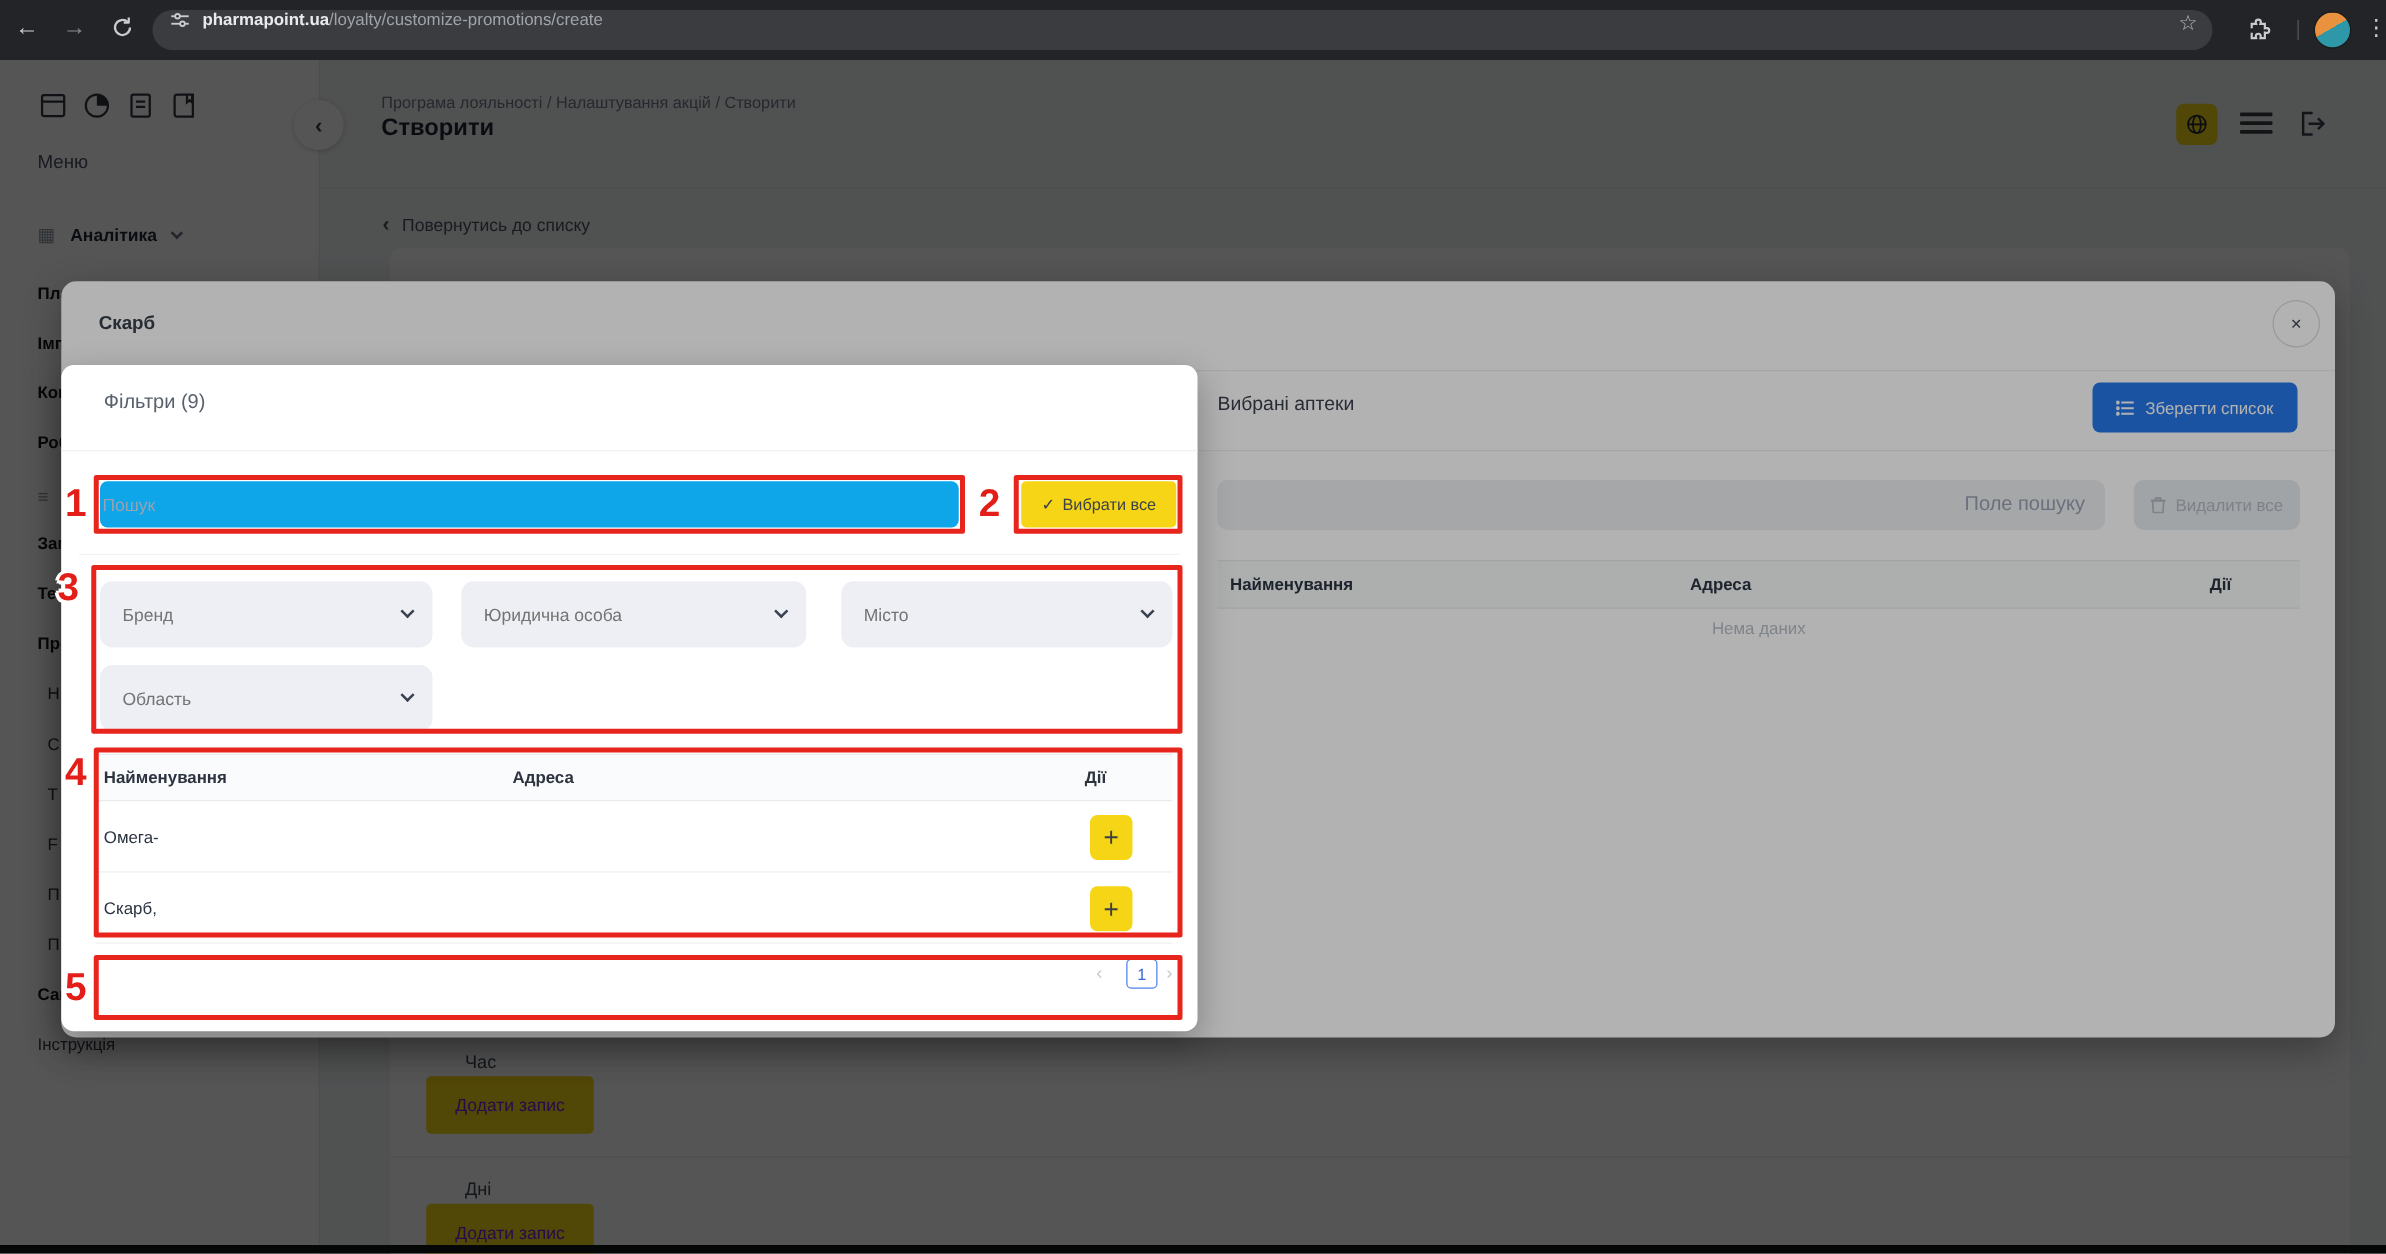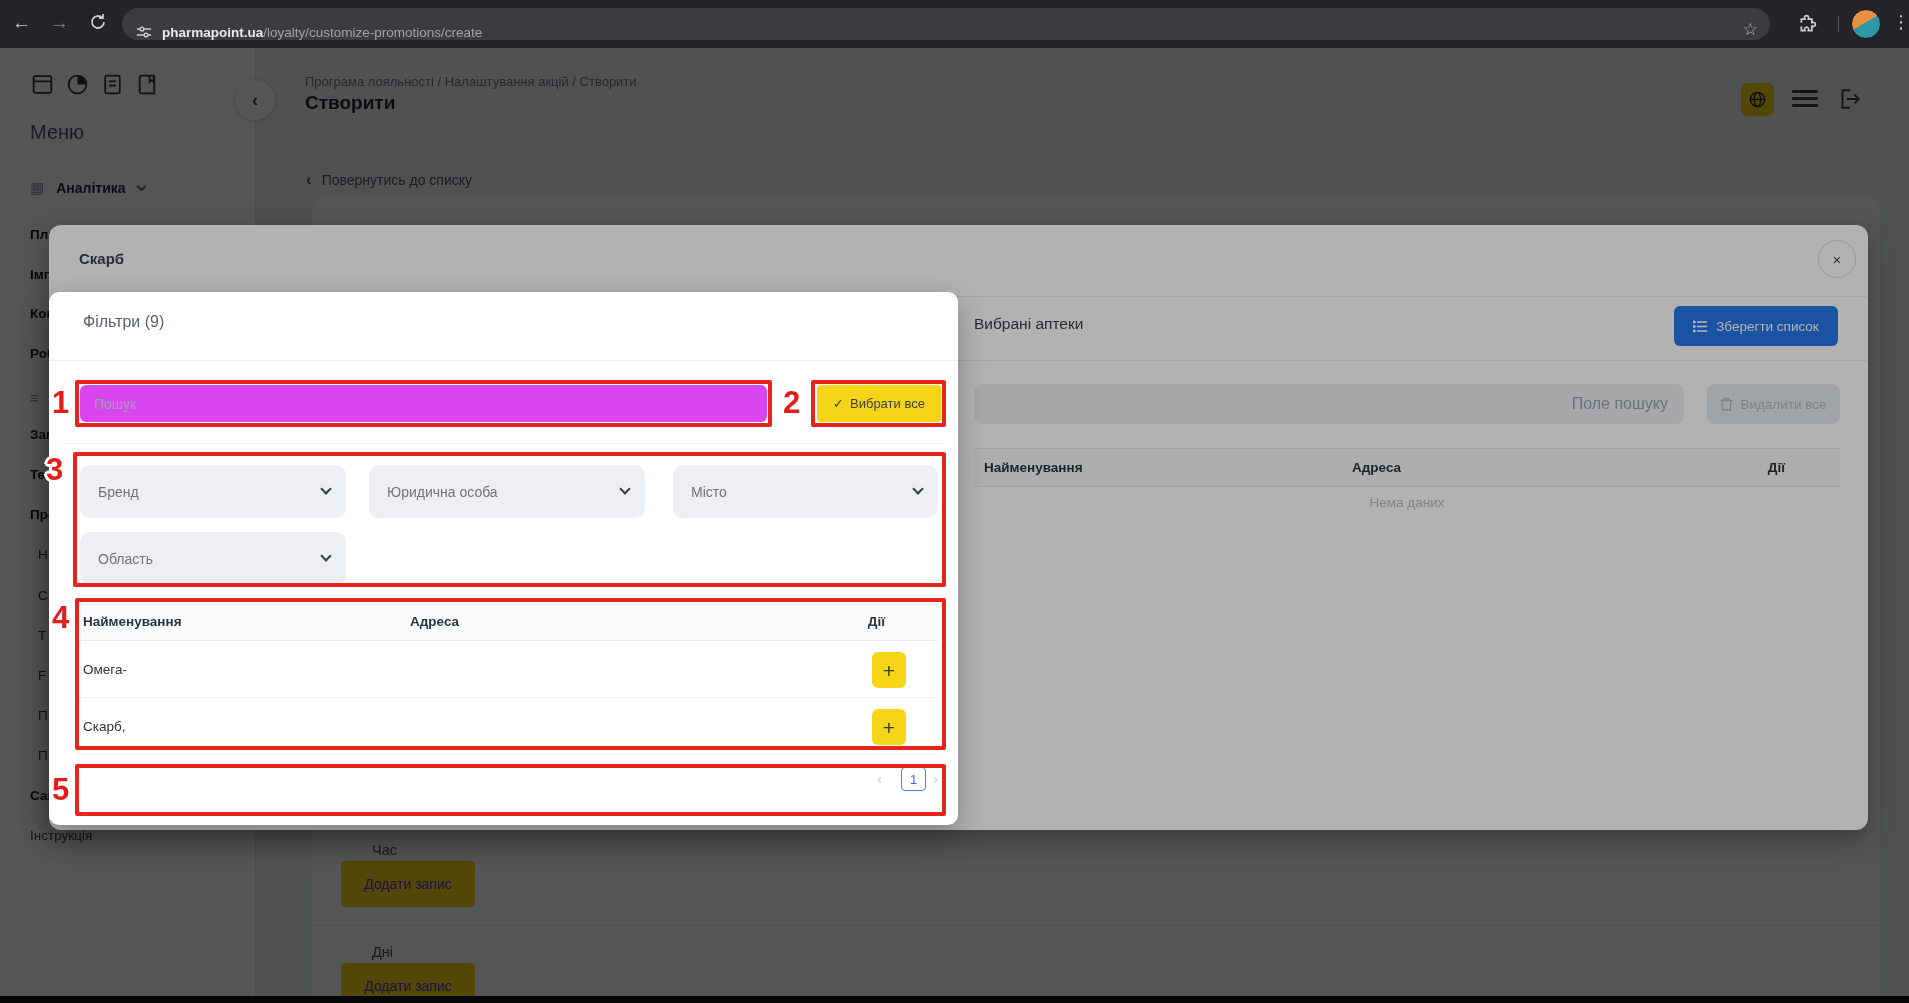--- a/index.html
+++ b/index.html
@@ -4,34 +4,34 @@
 <style>
   html,body{margin:0;padding:0;background:#000;}
   *{box-sizing:border-box;font-family:"Liberation Sans",sans-serif;}
   #screen{position:relative;width:1909px;height:1003px;overflow:hidden;background:#f1f2f4;}
   .abs{position:absolute;}
   svg{display:block;}
 
   
   #chrome{position:absolute;left:0;top:0;width:1909px;height:48px;background:#232427;z-index:60;}
   .nav-ic{position:absolute;top:10px;font-size:19px;color:#c9cbcd;line-height:26px;}
-  .url-pill{position:absolute;left:122px;top:8px;width:1648px;height:32px;background:#3b3c40;border-radius:16px;display:flex;align-items:flex-end;padding:0 12px 0 14px;}
+  .url-pill{position:absolute;left:122px;top:8px;width:1648px;height:32px;background:#3b3c40;border-radius:16px;display:flex;align-items:flex-start;padding:0 12px 0 14px;}
   .url-text{margin-left:10px;font-size:13.5px;white-space:nowrap;}
   .url-domain{color:#e8eaed;font-weight:700;}
   .url-path{color:#9fa4aa;}
   .pill-star{margin-left:auto;color:#b6b9bc;font-size:17px;}
   .chrome-sep{position:absolute;left:1838px;top:16px;width:1px;height:16px;background:#55575a;}
   .avatar{position:absolute;left:1851px;top:9px;width:30px;height:30px;border-radius:50%;background:linear-gradient(150deg,#e8913f 0 46%,#2e97a8 46% 100%);border:1px solid #1a1b1d;}
   .dots{position:absolute;left:1892px;top:11px;color:#c9cbcd;font-size:18px;}
 
   
   #page{position:absolute;left:0;top:48px;width:1909px;height:955px;background:#f1f2f4;z-index:1;}
   #sidebar{position:absolute;left:0;top:0;width:256px;height:955px;background:#ffffff;border-right:1px solid #e6e8ec;}
   .sb-icons{position:absolute;left:30px;top:24px;display:flex;gap:10px;}
-  .sb-menu-title{position:absolute;left:30px;top:73px;font-size:20px;color:#4b5563;}
+  .sb-menu-title{position:absolute;left:30px;top:73px;font-size:15px;color:#4b5563;}
   .sb-analytics{position:absolute;left:30px;top:131px;display:flex;align-items:center;gap:12px;}
   .sb-analytics .lbl{font-size:14px;font-weight:700;color:#1f2937;}
   .grid-glyph{color:#8e98a5;font-size:15px;}
   .chev{display:inline-block;width:7px;height:7px;border-right:2px solid #6b7280;border-bottom:2px solid #6b7280;transform:rotate(45deg);margin-top:-4px;}
   .sb-item{position:absolute;left:30px;font-size:13.5px;font-weight:700;color:#15181d;white-space:nowrap;}
   .sb-sub{position:absolute;left:38px;font-size:13.5px;font-weight:400;color:#2a2f36;white-space:nowrap;}
   .sb-lone-icon{position:absolute;left:30px;top:341px;color:#8e98a5;font-size:15px;}
 
   #hdr-backcircle{position:absolute;left:235px;top:32px;width:40px;height:40px;border-radius:50%;background:#fff;box-shadow:0 1px 4px rgba(0,0,0,.18);display:flex;align-items:center;justify-content:center;color:#374151;font-size:18px;font-weight:700;}
   .breadcrumb{position:absolute;left:305px;top:26px;font-size:13px;color:#707a87;}
@@ -64,21 +64,21 @@
   .sel-search::placeholder{color:#9aa3b2;}
   .del-btn{position:absolute;left:1658px;top:159px;width:133px;height:40px;background:#e7ebf0;border:none;border-radius:8px;color:#b3bac4;font-size:13.5px;display:flex;align-items:center;justify-content:center;gap:7px;}
   .sel-thead{position:absolute;left:925px;top:223px;width:866px;height:39px;background:#f8f9fa;border-top:1px solid #e9ecef;border-bottom:1px solid #e9ecef;}
   .sel-th{position:absolute;top:11px;font-size:13.5px;font-weight:700;color:#2c3443;}
   .sel-empty{position:absolute;left:925px;top:270px;width:866px;text-align:center;font-size:13.5px;color:#b7bdc7;}
 
   
   #dialog{position:absolute;left:49px;top:292px;width:909px;height:533px;background:#fff;border-radius:10px;z-index:40;box-shadow:0 10px 28px rgba(0,0,0,.28);}
   .dlg-title{position:absolute;left:34px;top:21px;font-size:16px;color:#59606e;}
   .dlg-div1{position:absolute;left:0;top:68px;width:909px;height:1px;background:#eef0f2;}
-  .dlg-search{position:absolute;left:31px;top:93px;width:687px;height:37px;background:#d946ef;border:none;border-radius:6px;padding:0 14px;font-size:14px;color:#39404d;}
+  .dlg-search{position:absolute;left:31px;top:93px;width:687px;height:37px;background:#0ea5e9;border:none;border-radius:6px;padding:0 2px;font-size:14px;color:#39404d;}
   .dlg-search::placeholder{color:#99a2b1;}
   .select-all-btn{position:absolute;left:768px;top:93px;width:124px;height:37px;background:#f5d515;border:none;border-radius:4px;font-size:13px;color:#3c4248;display:flex;align-items:center;justify-content:center;gap:6px;cursor:pointer;}
   .dlg-div2{position:absolute;left:14px;top:151px;width:881px;height:1px;background:#f1f2f4;}
   .dd{position:absolute;height:53px;background:#edeff4;border-radius:10px;display:flex;align-items:center;justify-content:space-between;padding:0 16px 0 18px;cursor:pointer;}
   .dd .dd-lbl{font-size:14px;color:#737373;}
   .dd .chev{border-color:#39414e;width:8px;height:8px;border-width:2.4px;margin-top:-5px;}
   .dlg-thead{position:absolute;left:28px;top:311px;width:861px;height:38px;background:#fafbfc;border-top:1px solid #e9ebee;border-bottom:1px solid #e9ebee;}
   .dlg-th{position:absolute;top:10px;font-size:13.5px;font-weight:700;color:#2d3440;}
   .dlg-row{position:absolute;left:28px;width:861px;height:57px;border-bottom:1px solid #eef0f2;}
   .dlg-cell{position:absolute;left:6px;top:21px;font-size:13.5px;color:#2b3340;}

